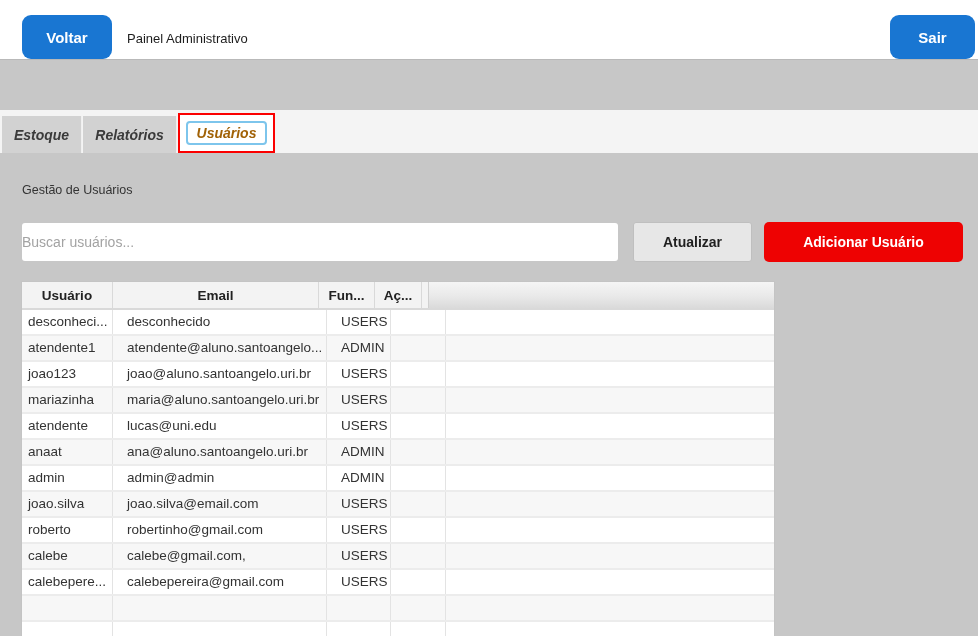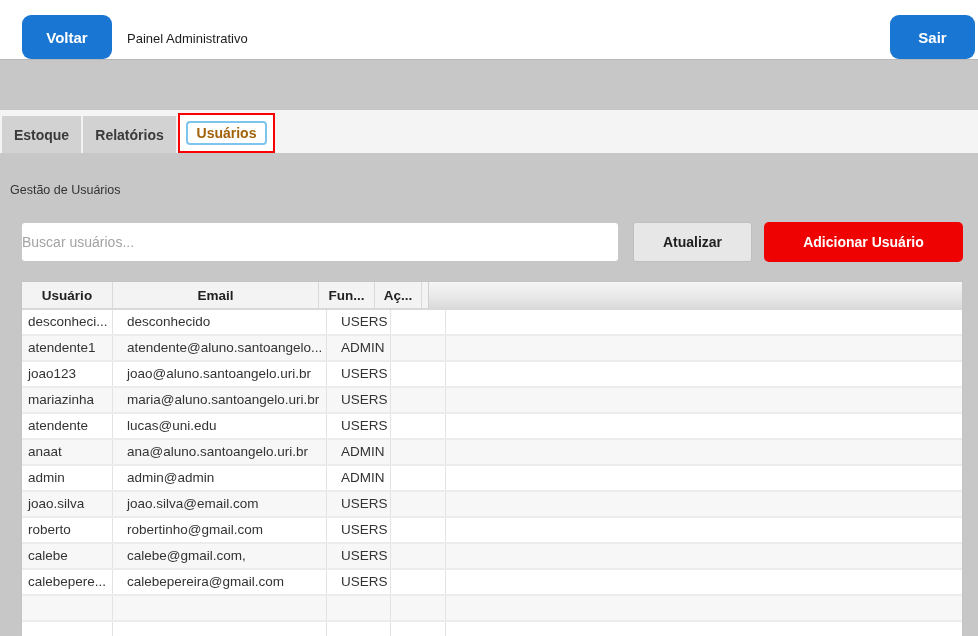--- a/index.html
+++ b/index.html
@@ -14,40 +14,40 @@
   .btn-logout{left:890px;width:85px;}
   .topbar-title{position:absolute;left:127px;top:0;height:76px;display:flex;align-items:center;
                 font-size:13px;color:#1d1d1d;}
 
   
   .band{position:absolute;left:0;top:77px;width:978px;height:33px;background:#c7c7c7;}
 
   
   .tabstrip{position:absolute;left:0;top:110px;width:978px;height:43px;background:#f4f4f4;}
   .tab{position:absolute;bottom:0;height:37px;background:#d2d2d2;color:#3a3a3a;font-size:14px;font-weight:bold;
-       display:flex;align-items:center;justify-content:center;cursor:pointer;}
+       display:flex;align-items:center;justify-content:center;cursor:pointer;font-style:italic;}
   .tab-estoque{left:2px;width:80px;border-right:1px solid #f0f0f0;}
   .tab-relatorios{left:83px;width:94px;border-right:1px solid #f0f0f0;text-align:center;}
   .tab-active{left:178px;width:97px;height:40px;background:#ffffff;border:2px solid #fb0000;color:#ff0000;}
   .tab-active-inner{display:inline-block;border:2px solid #7dc5ec;border-radius:4px;padding:2px 9px;
                     color:#a16207;font-size:14px;font-weight:bold;background:#ffffff;}
 
   
   .content{position:absolute;left:0;top:153px;width:978px;height:483px;background:#c7c7c7;}
-  .section-title{position:absolute;left:10px;top:183px;font-size:12.5px;color:#333333;}
+  .section-title{position:absolute;left:22px;top:183px;font-size:12.5px;color:#333333;}
   .search-input{position:absolute;left:22px;top:223px;width:596px;height:38px;border:none;border-radius:3px;
                 padding:0 0;font-size:14px;color:#333;background:#ffffff;outline:none;}
   .search-input::placeholder{color:#a3a3a3;}
   .btn-refresh{position:absolute;left:633px;top:222px;width:119px;height:40px;background:#e7e7e7;
                border:1px solid #bfbfbf;border-radius:3px;font-size:14px;font-weight:bold;color:#1f1f1f;cursor:pointer;}
   .btn-add{position:absolute;left:764px;top:222px;width:199px;height:40px;background:#ee0202;border:none;
            border-radius:5px;font-size:14px;font-weight:bold;color:#ffffff;cursor:pointer;}
 
   
-  .table{position:absolute;left:22px;top:282px;width:940px;height:354px;background:#ffffff;
+  .table{position:absolute;left:22px;top:282px;width:752px;height:354px;background:#ffffff;
          outline:1px solid #c4c4c4;overflow:hidden;}
   .thead{display:grid;grid-template-columns:91px 206px 56px 47px 1fr;height:28px;background:#f3f3f3;
          border-bottom:2px solid #d9d9d9;}
   .th{display:flex;align-items:center;justify-content:center;font-size:13.5px;font-weight:bold;color:#222222;
       border-right:1px solid #d9d9d9;white-space:nowrap;overflow:hidden;cursor:default;}
   .th-filler{margin-left:6px;background:linear-gradient(180deg,#f5f5f5 0%,#e9e9e9 55%,#dadada 100%);
              border-left:1px solid #d0d0d0;}
   .tr{display:grid;grid-template-columns:91px 206px 56px 47px 1fr;height:26px;background:#ffffff;
       border-bottom:2px solid #ececec;gap:8px;}
   .tr:nth-child(even){background:#f7f7f7;}

